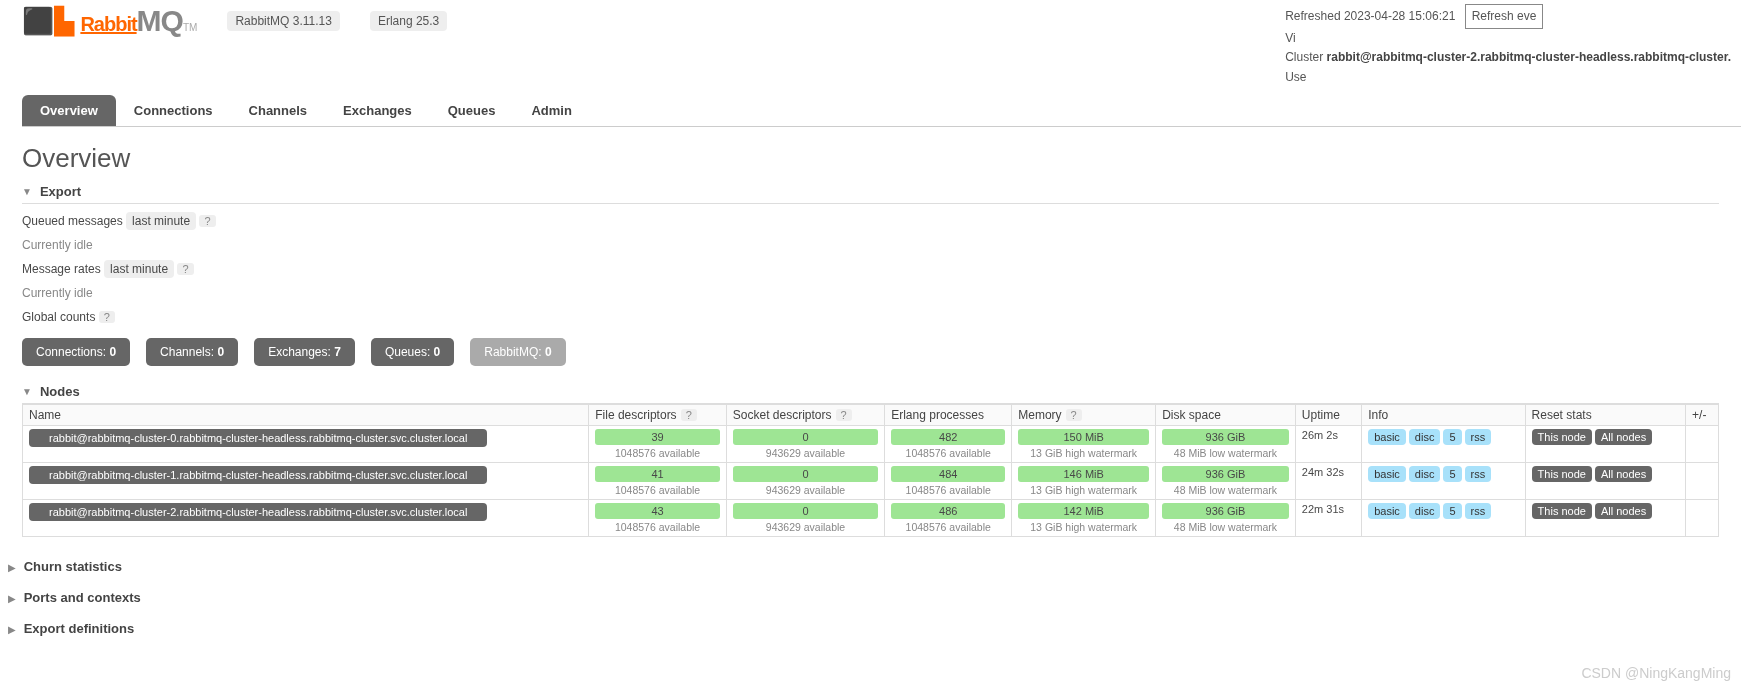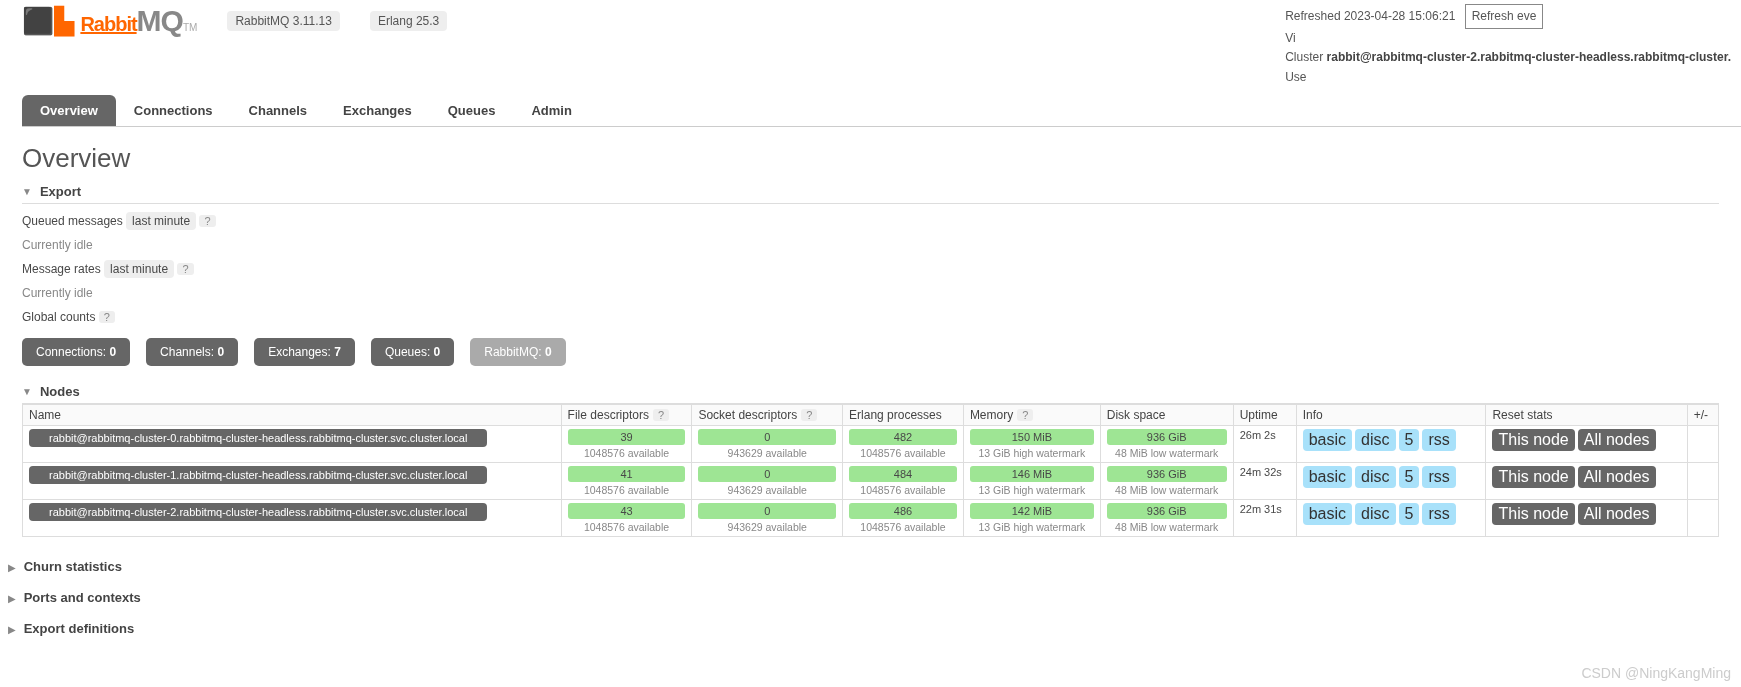--- a/index.html
+++ b/index.html
@@ -48,21 +48,21 @@
   .count-btn.disabled { background:#aaa; }
   .count-btn b { font-weight:bold; }
   table.nodes { width:100%; border-collapse:collapse; font-size:11px; }
   table.nodes th, table.nodes td { border:1px solid #ddd; padding:3px 6px; text-align:left; vertical-align:top; }
   table.nodes th { background:#fafafa; font-weight:normal; color:#444; font-size:12px;margin-left:36px; }
   .node-name { background:#666; color:#fff; border-radius:4px; padding:3px 20px; display:inline-block; font-size:11px; }
   .cell { text-align:center; }
   .val-box { background:#9ee594; border-radius:3px; padding:2px 0; text-align:center; margin-bottom:2px;}
   .sub { color:#888; text-align:center; font-size:10.5px;}
   .tagset { display:flex; gap:3px; flex-wrap:wrap; }
-  .tag { border-radius:4px; padding:2px 6px; font-size:16px; cursor:pointer; }
+  .tag { border-radius:4px; padding:2px 6px; font-size:11px; cursor:pointer; }
   .tag-lightblue { background:#a8e1fa; color:#333; }
   .tag-grey { background:#666; color:#fff; }
   td.nowrap { white-space:nowrap; text-align:center;}
   .closed-section { margin: 0 8px; padding:8px 0; border-bottom: none; }
   .closed-section .toggle { color:#888; font-size:10px; margin-right:8px;}
   .closed-section .title { font-weight:bold; color:#444; font-size:13px;}
   .watermark { position:fixed; right:10px; bottom:6px; color:#ccc; font-size:14px; }
   .logo-icon{ color:#f60; font-size:26px; margin-right:-2px; }
   th .help { margin-left:4px; }
   .plusminus{text-align:center;}

